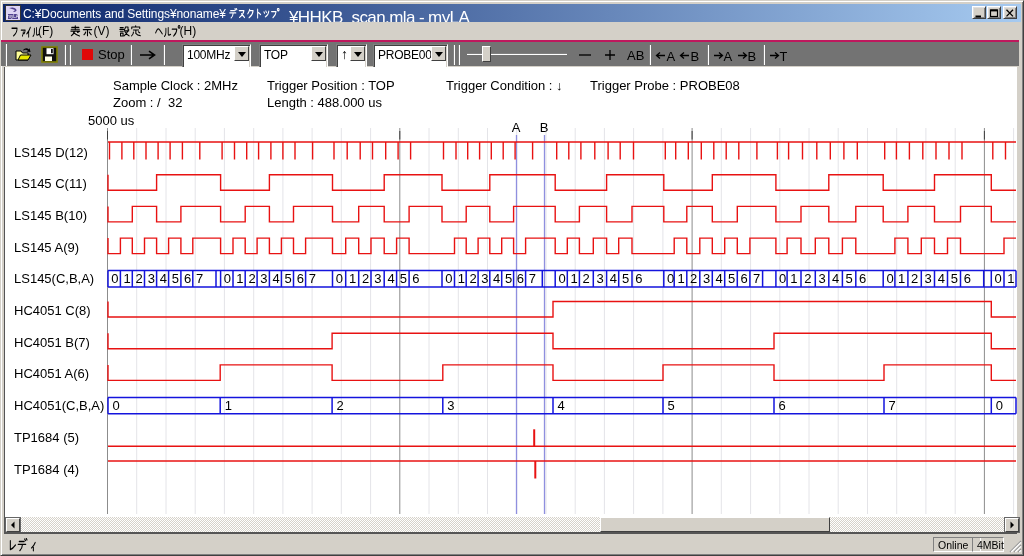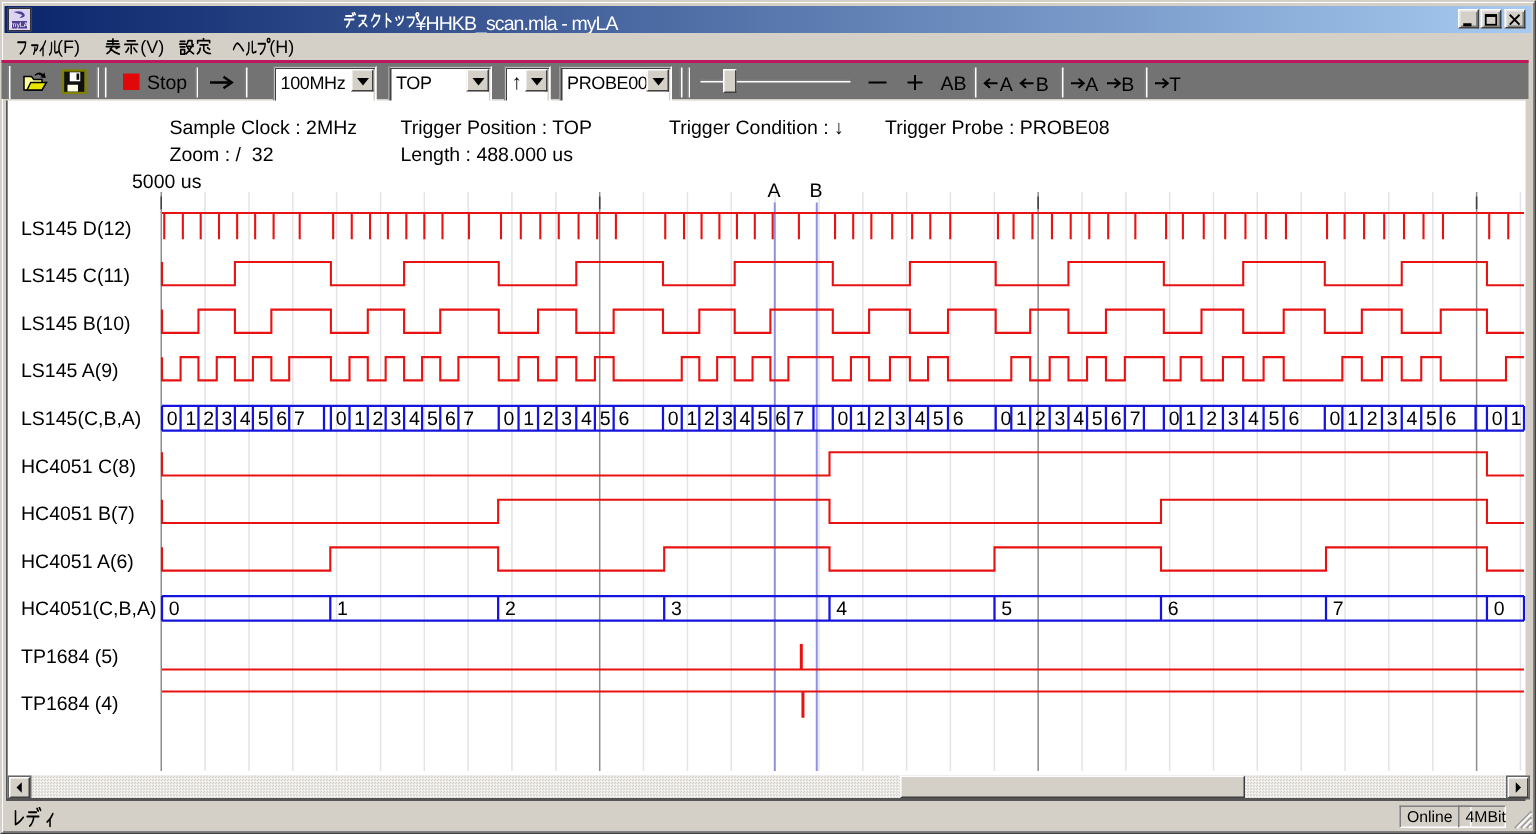--- a/index.html
+++ b/index.html
@@ -23,41 +23,42 @@
 <div class="abs" style="left:0;top:0;width:1024px;height:556px;border:1px solid;border-color:#d4d0c8 #404040 #404040 #d4d0c8;box-shadow:inset 1px 1px 0 #fff,inset -1px -1px 0 #808080"></div>
 
 <div class="abs titlebar">
   <svg class="abs" style="left:2px;top:1px" width="16" height="16" viewBox="0 0 16 16">
       <rect x="0" y="0" width="16" height="16" fill="#c8bfe8"></rect>
       <rect x="0.5" y="0.5" width="15" height="15" fill="#ddd4f4" stroke="#333" stroke-width="1"></rect>
       <path d="M4,3 Q9,1.5 11,4 Q13,6.5 8,7 L10,5 Z" fill="#504090"></path>
       <rect x="3" y="9" width="10" height="5" fill="#504090"></rect>
       <text x="8" y="13.2" font-size="4.5" fill="#fff" text-anchor="middle" font-family="'Liberation Sans',sans-serif">myLA</text>
     </svg>
+  <span class="abs" style="left:20px;top:3px;font-size:12px;letter-spacing:-0.1px;white-space:pre">C:¥Documents and Settings¥noname¥</span>
   <svg class="abs" style="left:226px;top:4px" width="56" height="12" viewBox="0 0 56 12">
       <g transform="translate(0,0) scale(0.62,0.8)">
         <path d="M2.6,3.4 H9 M1.2,6.2 H11 M6.8,6.2 Q6.4,10.2 3.4,12.4 M9.6,1 L10.6,2.6 M11.6,0.4 L12.6,2" stroke="#fff" stroke-width="1.619718309859155" fill="none" stroke-linecap="round" stroke-linejoin="round"></path>
       </g>
       <g transform="translate(9.0,0) scale(0.62,0.8)">
         <path d="M2,3.2 H9.6 Q9,7.6 2.4,11.8 M5.6,7.2 Q8,9.6 10.6,11.8" stroke="#fff" stroke-width="1.619718309859155" fill="none" stroke-linecap="round" stroke-linejoin="round"></path>
       </g>
       <g transform="translate(17.8,0) scale(0.62,0.8)">
         <path d="M4.6,1.8 Q3.8,5 1.6,7.2 M4.6,3.2 H10.2 Q9.6,8.4 3.6,12.2" stroke="#fff" stroke-width="1.619718309859155" fill="none" stroke-linecap="round" stroke-linejoin="round"></path>
       </g>
       <g transform="translate(26.4,0) scale(0.62,0.8)">
         <path d="M3.6,1.4 V12.4 M3.6,5.2 Q6,6.2 8.4,8.2" stroke="#fff" stroke-width="1.619718309859155" fill="none" stroke-linecap="round" stroke-linejoin="round"></path>
       </g>
       <g transform="translate(33.6,0) scale(0.62,0.8)">
         <path d="M2.2,4.8 L3.2,6.6 M5.2,3.8 L6.2,5.6 M10,3.8 Q9.6,8.8 4.4,11" stroke="#fff" stroke-width="1.619718309859155" fill="none" stroke-linecap="round" stroke-linejoin="round"></path>
       </g>
       <g transform="translate(41.6,0) scale(0.62,0.8)">
         <path d="M1.5,4.5 H8.8 Q8.6,9 3.8,12 M10.9,2.1 A1.4,1.4 0 1 0 10.9,2 Z" stroke="#fff" stroke-width="1.619718309859155" fill="none" stroke-linecap="round" stroke-linejoin="round"></path>
       </g>
     </svg>
-  <span class="abs" style="left:274px;top:3.5px;font-size:13px;letter-spacing:-0.6px;white-space:pre">¥HHKB_scan.mla - myLA</span>
+  <span class="abs" style="left:286px;top:3.5px;font-size:17px;letter-spacing:-0.6px;white-space:pre">¥HHKB_scan.mla - myLA</span>
   <div class="tbtn" style="left:968.5px"><svg width="12" height="11">
         <path d="M2.5,8.5 H8" stroke="#000" stroke-width="2"></path>
       </svg></div>
   <div class="tbtn" style="left:983.5px"><svg width="12" height="11">
         <rect x="2.5" y="2" width="7" height="6.5" fill="none" stroke="#000" stroke-width="1.2"></rect>
         <path d="M2.5,2.5 H9.5" stroke="#000" stroke-width="1.8"></path>
       </svg></div>
   <div class="tbtn" style="left:1000px"><svg width="12" height="11">
         <path d="M2.5,1.8 L9,8.4 M9,1.8 L2.5,8.4" stroke="#000" stroke-width="1.3"></path>
       </svg></div>

